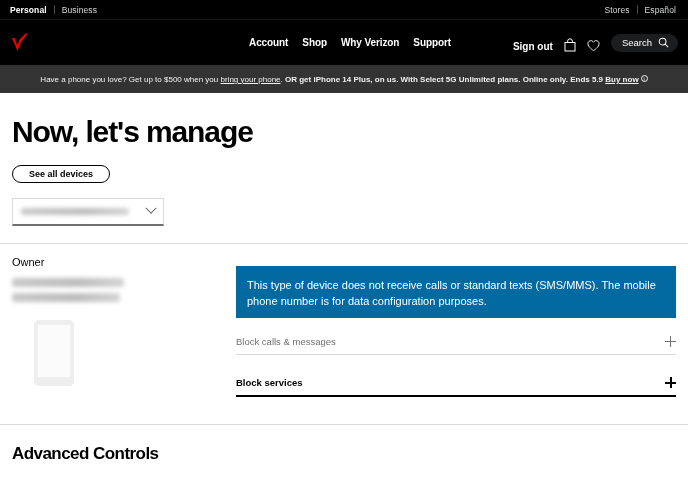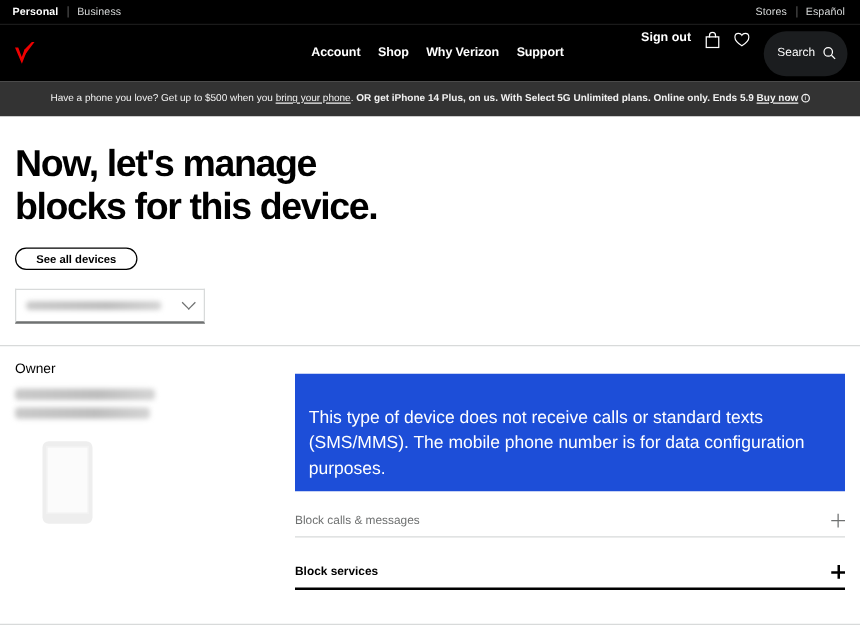--- a/index.html
+++ b/index.html
@@ -13,21 +13,21 @@
   
   .utility-bar {
     height: 20px;
     background: #000000;
     display: flex;
     align-items: center;
     justify-content: space-between;
     padding: 0 10px;
     border-bottom: 1px solid #1a1a1a;
   }
-  .util-left, .util-right { display: flex; align-items: flex-start; }
+  .util-left, .util-right { display: flex; align-items: flex-end; }
   .util-link {
     color: #d8dada;
     font-size: 8.5px;
     letter-spacing: .1px;
     padding: 0 7px;
     line-height: 1;
     cursor: pointer;
     white-space: nowrap;
   }
   .util-link.active { color: #ffffff; font-weight: bold; }
@@ -60,36 +60,36 @@
     font-size: 10px;
     font-weight: bold;
     letter-spacing: -.1px;
     cursor: pointer;
     pointer-events: auto;
     white-space: nowrap;
   }
   .nav-right {
     margin-left: auto;
     display: flex;
-    align-items: flex-start;
+    align-items: flex-end;
     gap: 11px;
     z-index: 2;
   }
   .signout {
     color: #ffffff;
     font-size: 10px;
     font-weight: bold;
     cursor: pointer;
     white-space: nowrap;
   }
   .icon-btn { cursor: pointer; display: flex; align-items: center; }
   .search-pill {
     background: #1b1d1f;
     border-radius: 22px;
-    height: 36px;
+    height: 18px;
     padding: 0 9px 0 11px;
     display: flex;
     align-items: center;
     gap: 6px;
     cursor: pointer;
   }
   .search-pill span {
     color: #ffffff;
     font-size: 9.5px;
     white-space: nowrap;
@@ -211,25 +211,25 @@
     border: 1px solid #f0f0f0;
   }
 
   .intro-text {
     font-size: 8.5px;
     color: #000000;
     line-height: 1.4;
   }
   .info-banner {
     margin-top: 10px;
-    background: #1d4ed8;
+    background: #0369a1;
     color: #ffffff;
-    font-size: 14px;
+    font-size: 11px;
     line-height: 1.45;
-    padding: 24px 10px 9px 11px;
+    padding: 12px 10px 9px 11px;
     font-weight: 500;
   }
 
   .accordion { margin-top: 18px; }
   .acc-row {
     display: flex;
     align-items: center;
     justify-content: space-between;
     padding-bottom: 7px;
     cursor: pointer;
@@ -319,21 +319,20 @@
   </div>
 </div>
 
 <div class="promo">
   <div class="promo-text"><span>Have a phone you love? Get up to $500 when you </span><span class="u">bring your phone</span><span>. </span><span class="b">OR get iPhone 14 Plus, on us. With Select 5G Unlimited plans. Online only. Ends 5.9 </span><span class="u b">Buy now</span><i class="info-circle">i</i></div>
 </div>
 
 <div class="hero">
   <h1>
     <span>Now, let's manage</span><br>
-    <span>blocks for this device.</span>
   </h1>
   <div class="pill-btn">See all devices</div>
 </div>
 
 <div class="select-wrap">
   <div class="redact redact-select"></div>
   <span class="chev"></span>
 </div>
 
 <div class="divider-full"></div>

